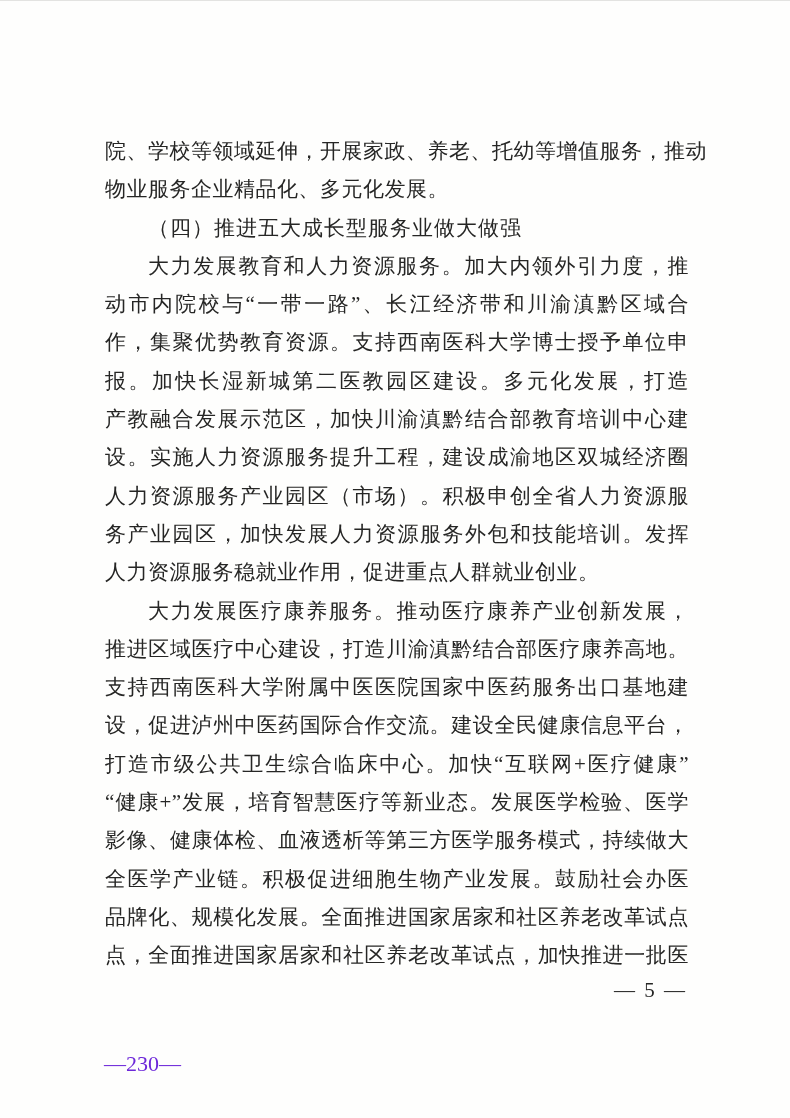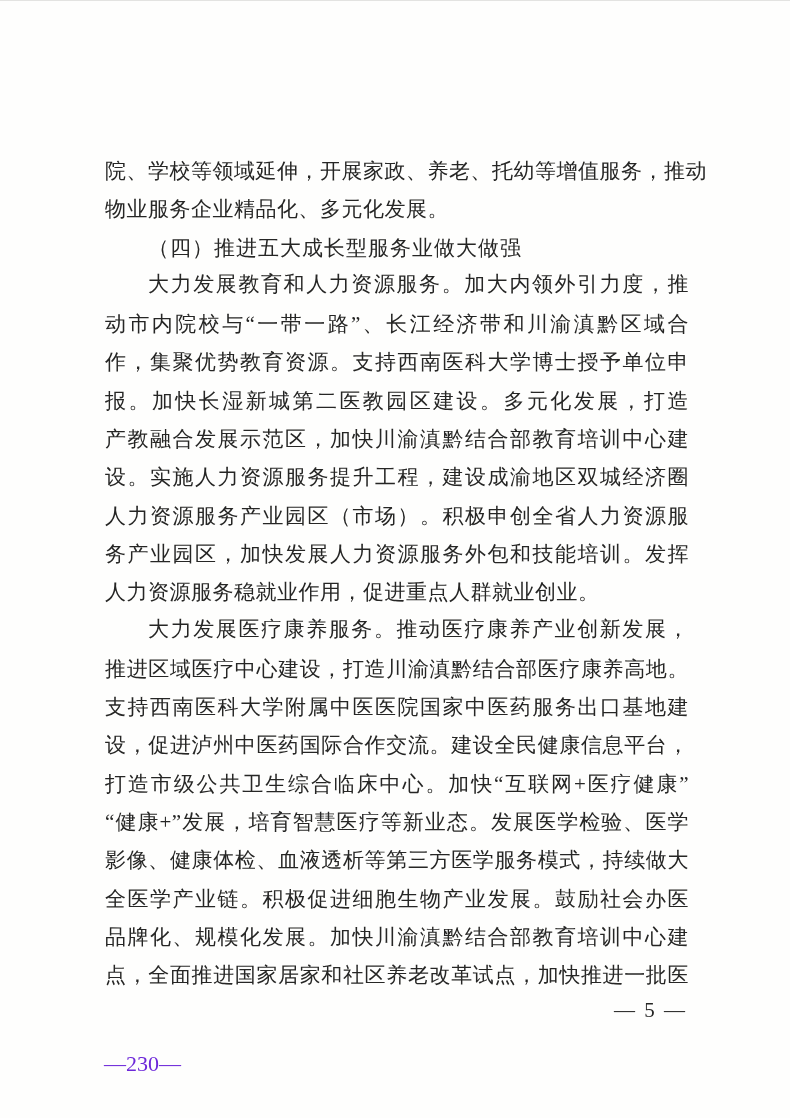--- a/index.html
+++ b/index.html
@@ -16,40 +16,38 @@
     border-top: 1px solid #e3e3e1;
     overflow: hidden;
     font-family: "Liberation Serif", "DejaVu Serif", serif;
     color: #262625;
   }
   .text-block {
     position: absolute;
     left: 105px;
     top: 131px;
     width: 584px;
-    margin-top: 20px;
   }
   .line {
     font-size: 21px;
     line-height: 38.3px;
     height: 38.3px;
     letter-spacing: 0.5px;
     white-space: nowrap;
     text-align: justify;
     text-align-last: justify;
     text-justify: inter-character;
     overflow: visible;
   }
   .line.para-end {
     text-align: center;
     text-align-last: left;
   }
   .line.indent {
     text-indent: 2.05em;
-    font-family: Liberation Mono, monospace;
   }
   .line.heading {
     font-weight: 400;
     text-align: left;
     text-align-last: left;
     text-indent: 2.05em;
     letter-spacing: 1px;
   }
   .page-number-row {
     font-size: 21px;
@@ -86,18 +84,18 @@
     <div class="line">务产业园区，加快发展人力资源服务外包和技能培训。发挥</div>
     <div class="line para-end">人力资源服务稳就业作用，促进重点人群就业创业。</div>
     <div class="line indent">大力发展医疗康养服务。推动医疗康养产业创新发展，</div>
     <div class="line">推进区域医疗中心建设，打造川渝滇黔结合部医疗康养高地。</div>
     <div class="line">支持西南医科大学附属中医医院国家中医药服务出口基地建</div>
     <div class="line">设，促进泸州中医药国际合作交流。建设全民健康信息平台，</div>
     <div class="line">打造市级公共卫生综合临床中心。加快“互联网+医疗健康”</div>
     <div class="line">“健康+”发展，培育智慧医疗等新业态。发展医学检验、医学</div>
     <div class="line">影像、健康体检、血液透析等第三方医学服务模式，持续做大</div>
     <div class="line">全医学产业链。积极促进细胞生物产业发展。鼓励社会办医</div>
-    <div class="line">品牌化、规模化发展。加快川渝滇黔结合部教育培训中心建</div>
+    <div class="line">品牌化、规模化发展。全面推进国家居家和社区养老改革试点</div>
     <div class="line">点，全面推进国家居家和社区养老改革试点，加快推进一批医</div>
     <div class="page-number-row">— 5 —</div>
   </div>
   <div class="footer-left">—230—</div>
 </div>
 
 </body></html>

